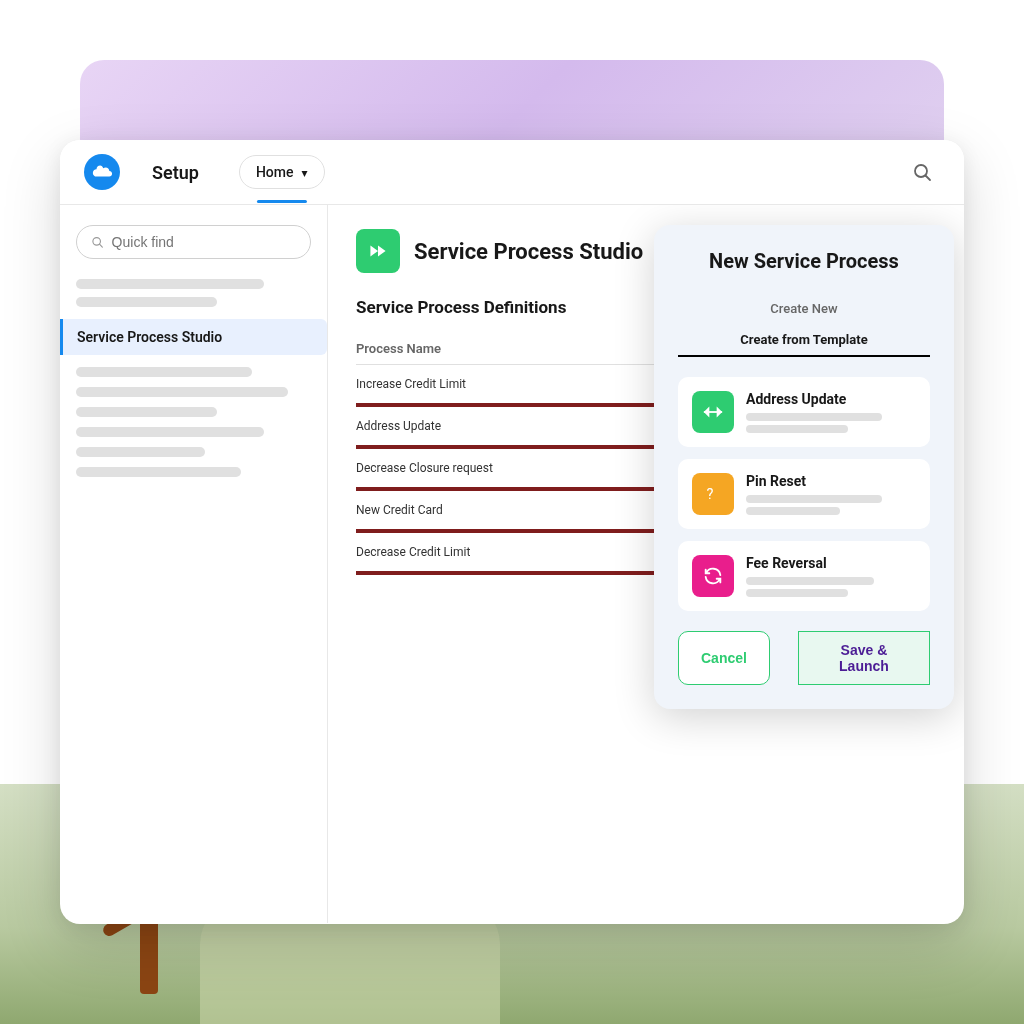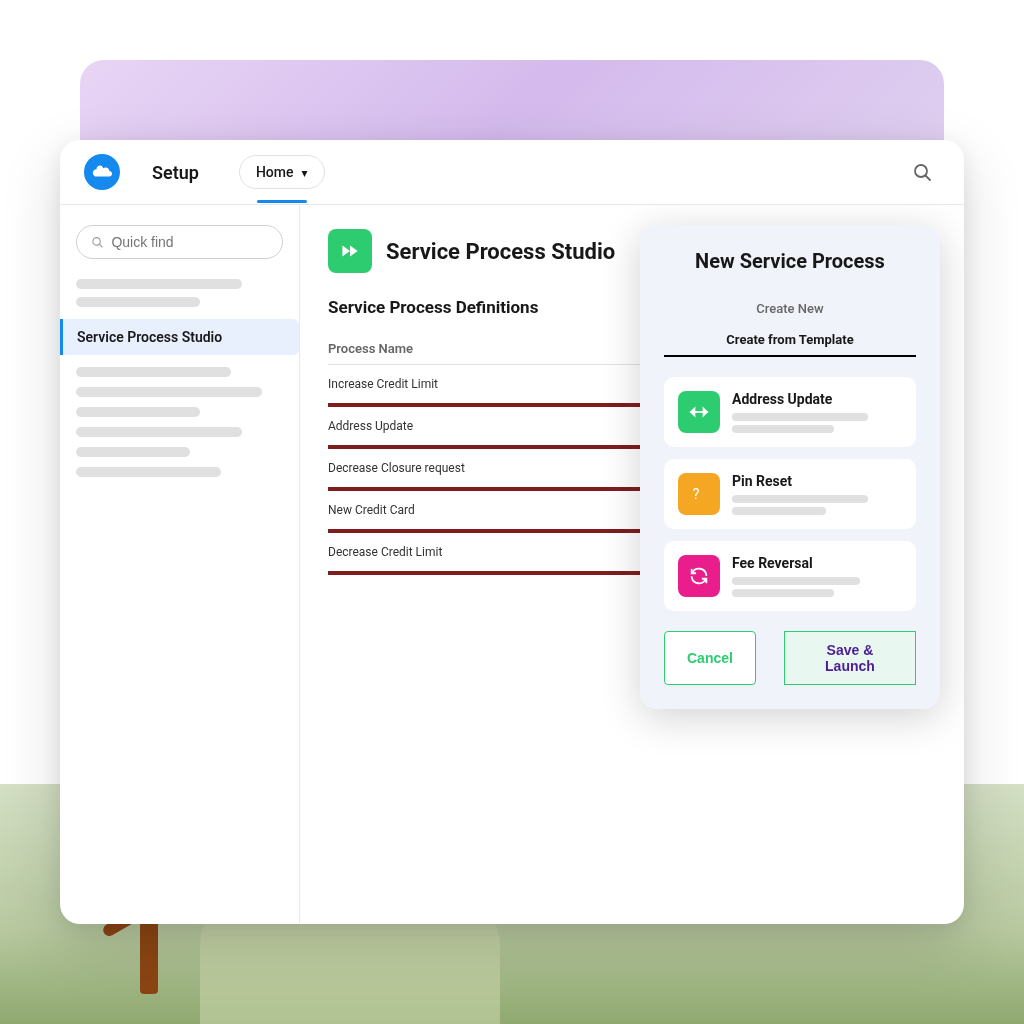--- a/index.html
+++ b/index.html
@@ -187,21 +187,21 @@
     }
 
     
     .content-area {
       display: flex;
       height: calc(100% - 66px);
     }
 
     
     .sidebar {
-      width: 240px;
+      width: 268px;
       flex-shrink: 0;
       padding: 20px 16px;
       border-right: 1px solid #e8e8e8;
       overflow-y: auto;
     }
 
     .quick-find-box {
       display: flex;
       align-items: center;
       gap: 8px;
@@ -340,21 +340,21 @@
       top: 0;
       right: 0;
       bottom: 0;
       width: 320px;
       z-index: 20;
     }
 
     .modal-card {
       position: absolute;
       top: 20px;
-      right: 24px;
+      right: 10px;
       width: 300px;
       background: #f0f4fa;
       border-radius: 16px;
       box-shadow: 0 8px 40px rgba(0,0,0,0.18);
       padding: 24px;
       z-index: 30;
     }
 
     .modal-title {
       font-size: 20px;
@@ -445,21 +445,21 @@
     .modal-buttons {
       display: flex;
       gap: 12px;
       justify-content: center;
     }
 
     .btn-cancel {
       padding: 10px 22px;
       border: 1.5px solid #2ECC71;
       background: white;
-      border-radius: 4px;
+      border-radius: 10px;
       font-size: 14px;
       font-weight: 600;
       color: #2ECC71;
       cursor: pointer;
     }
 
     .btn-save {
       padding: 10px 22px;
       border: 1.5px solid #2ECC71;
       background: #e8f8f0;

